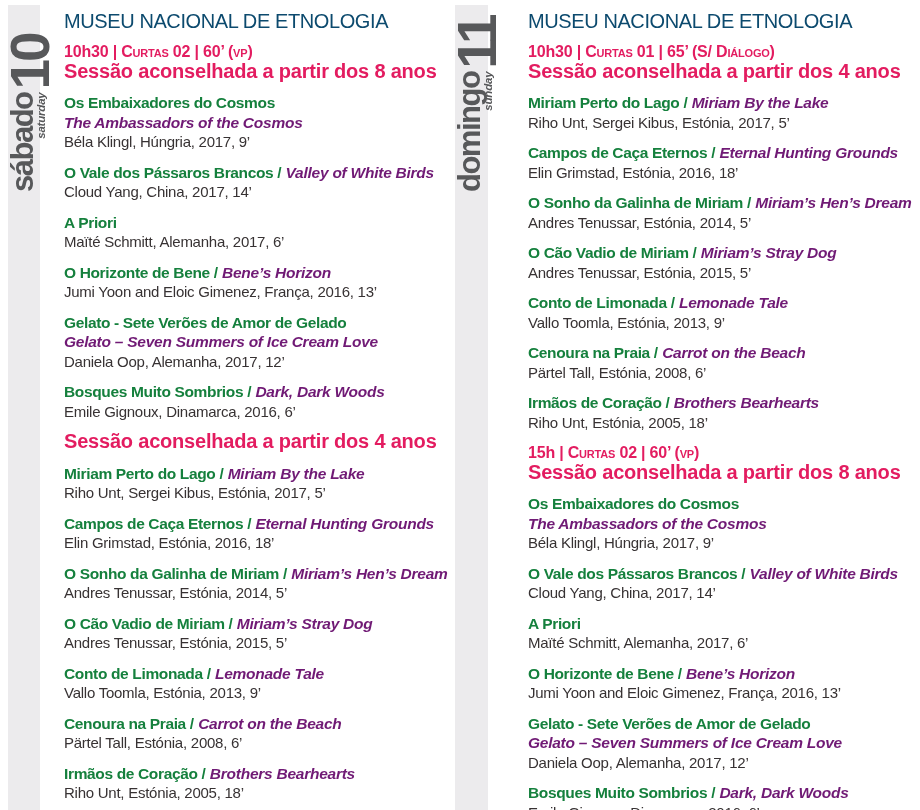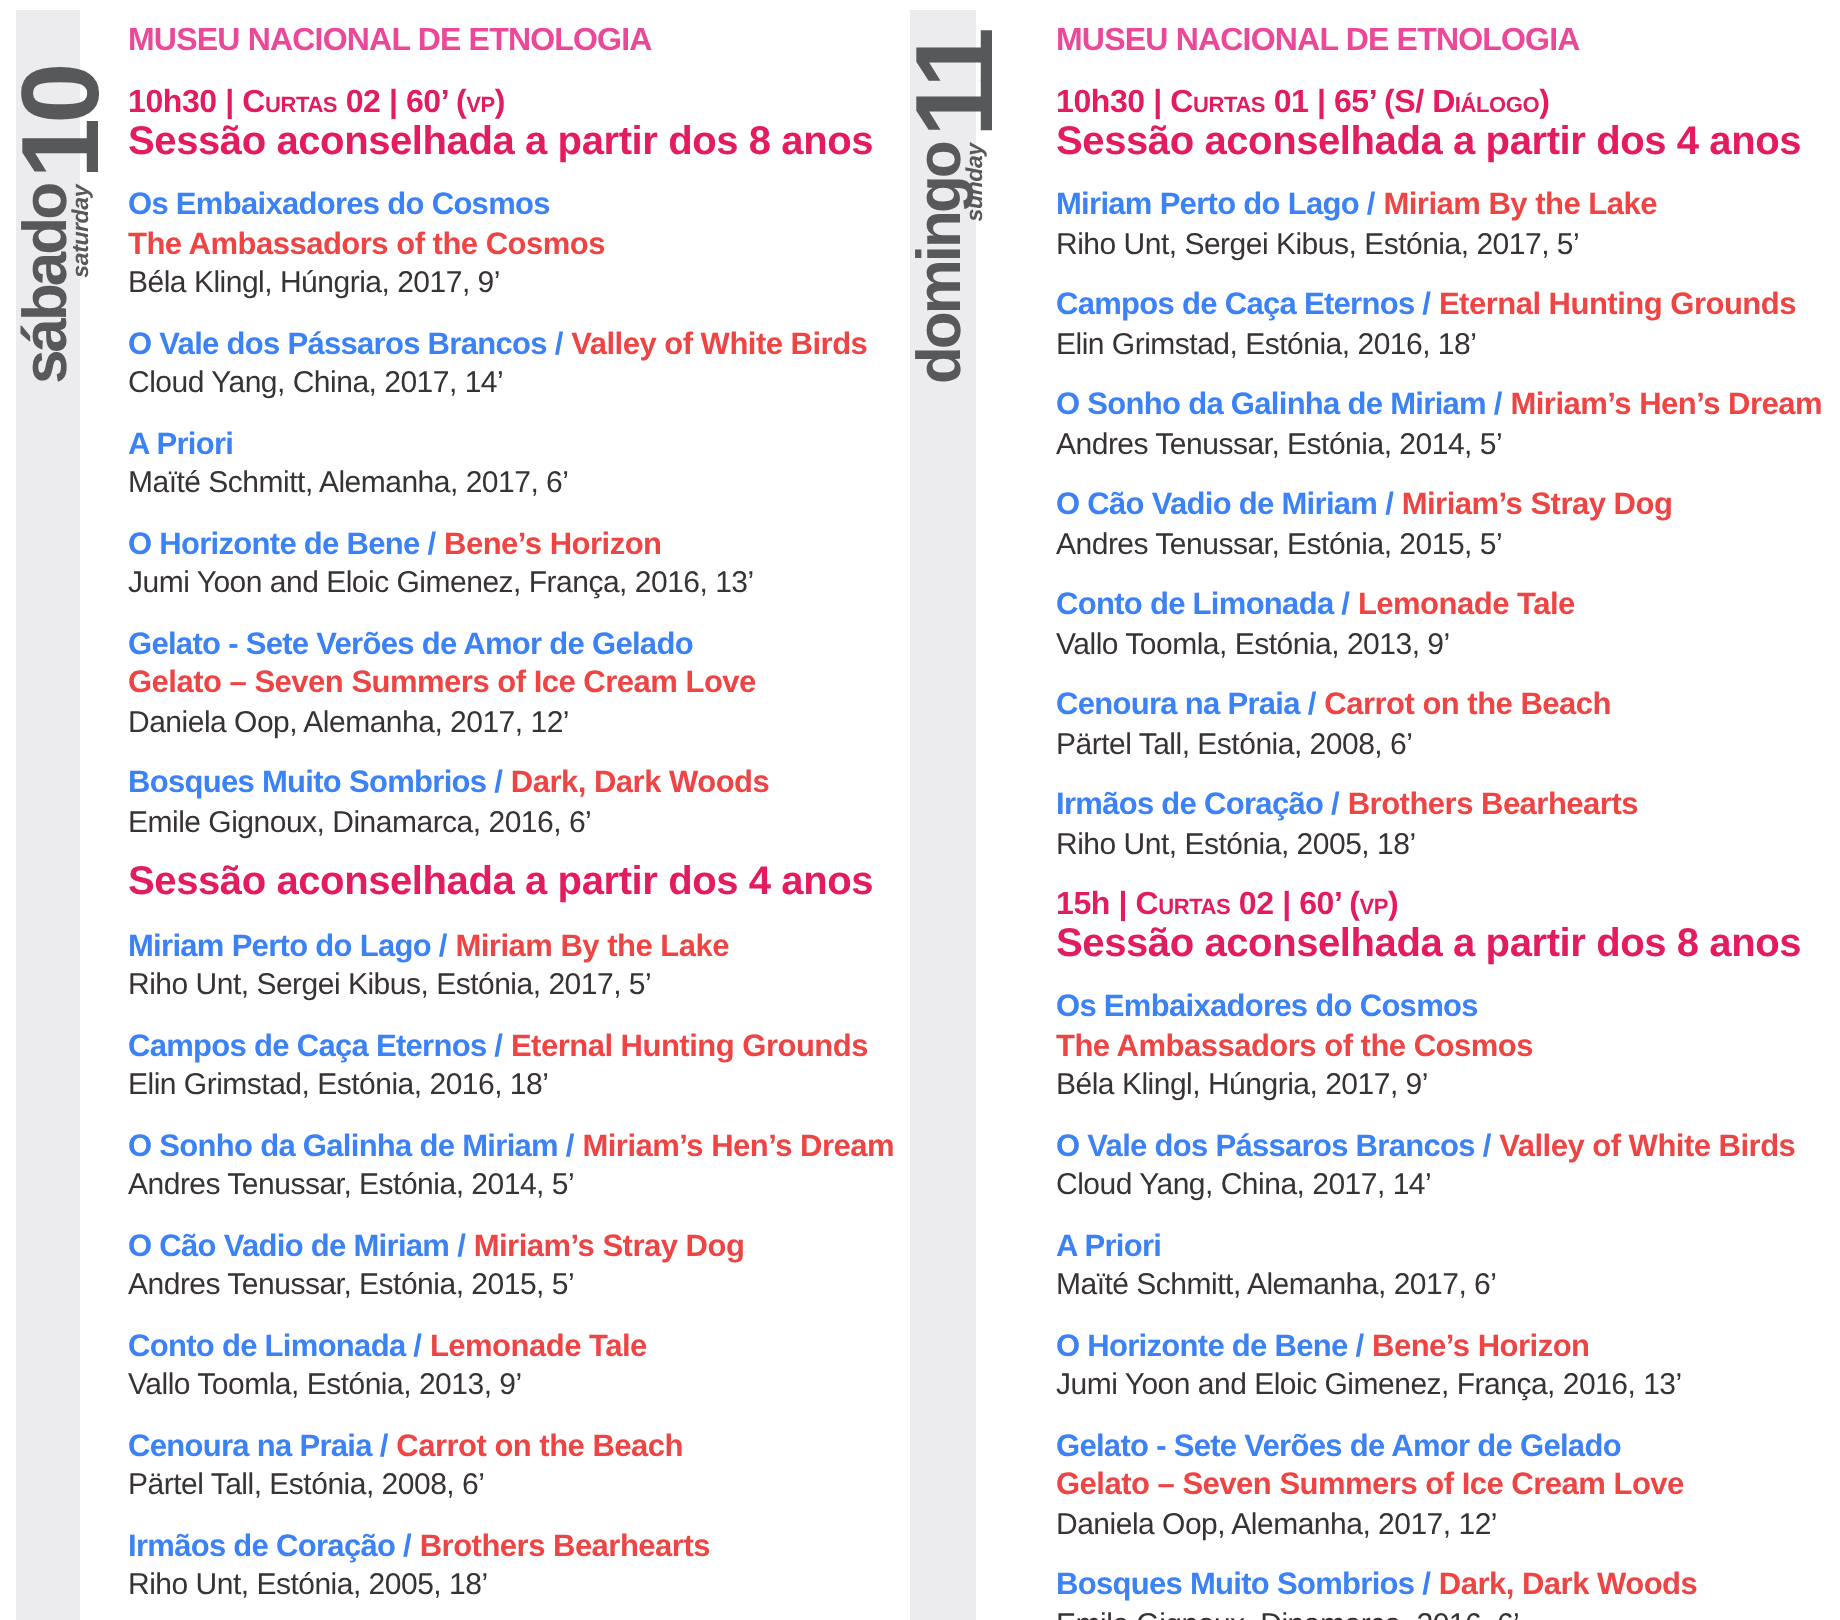--- a/index.html
+++ b/index.html
@@ -19,29 +19,29 @@
   .d-left{left:10px;top:192px;}
   .d-right{left:457px;top:192px;}
   .day-words{display:flex;flex-direction:column;align-items:flex-end;}
   .day-pt{font-weight:bold;font-size:31px;line-height:25px;letter-spacing:-1.5px;}
   .day-en{font-weight:bold;font-style:italic;font-size:11.5px;line-height:11px;letter-spacing:-0.2px;margin-top:1px;}
   .day-num{font-weight:800;font-size:55px;line-height:40px;letter-spacing:-3px;}
   
   .column{position:absolute;top:10px;width:400px;}
   .c-left{left:64px;}
   .c-right{left:528px;}
-  .venue{margin:0 0 10px;font-size:16px;line-height:22px;font-weight:bold;color:#ec4899;letter-spacing:-0.4px;white-space:nowrap;}
+  .venue{margin:0 0 10px;font-size:20px;line-height:22px;font-weight:normal;color:#0c4a6e;letter-spacing:-0.4px;white-space:nowrap;}
   .session + .session{margin-top:6px;}
   .sh{color:#e31c60;font-weight:bold;font-size:16px;line-height:19.5px;letter-spacing:-0.2px;white-space:nowrap;}
   .sh .details{font-variant:small-caps;}
   .advisory{color:#e31c60;font-weight:bold;font-size:20px;line-height:19.5px;letter-spacing:-0.2px;margin:0 0 12px;white-space:nowrap;}
   .film{margin:0 0 11px;}
   .t{font-size:15.5px;line-height:19.5px;white-space:nowrap;}
-  .pt{font-weight:bold;color:#3b82f6;letter-spacing:-0.35px;}
-  .en{font-weight:bold;color:#ef4444;letter-spacing:-0.25px;}
+  .pt{font-weight:bold;color:#15803d;letter-spacing:-0.35px;}
+  .en{font-weight:bold;font-style:italic;color:#701a75;letter-spacing:-0.25px;}
   .stacked .en{display:block;}
   .credits{font-size:15px;line-height:19.5px;color:#373233;letter-spacing:-0.25px;white-space:nowrap;}
 </style>
 </head>
 <body>
 
 <div class="strip s-left"></div>
 <div class="strip s-right"></div>
 
 <div class="day-label d-left">

